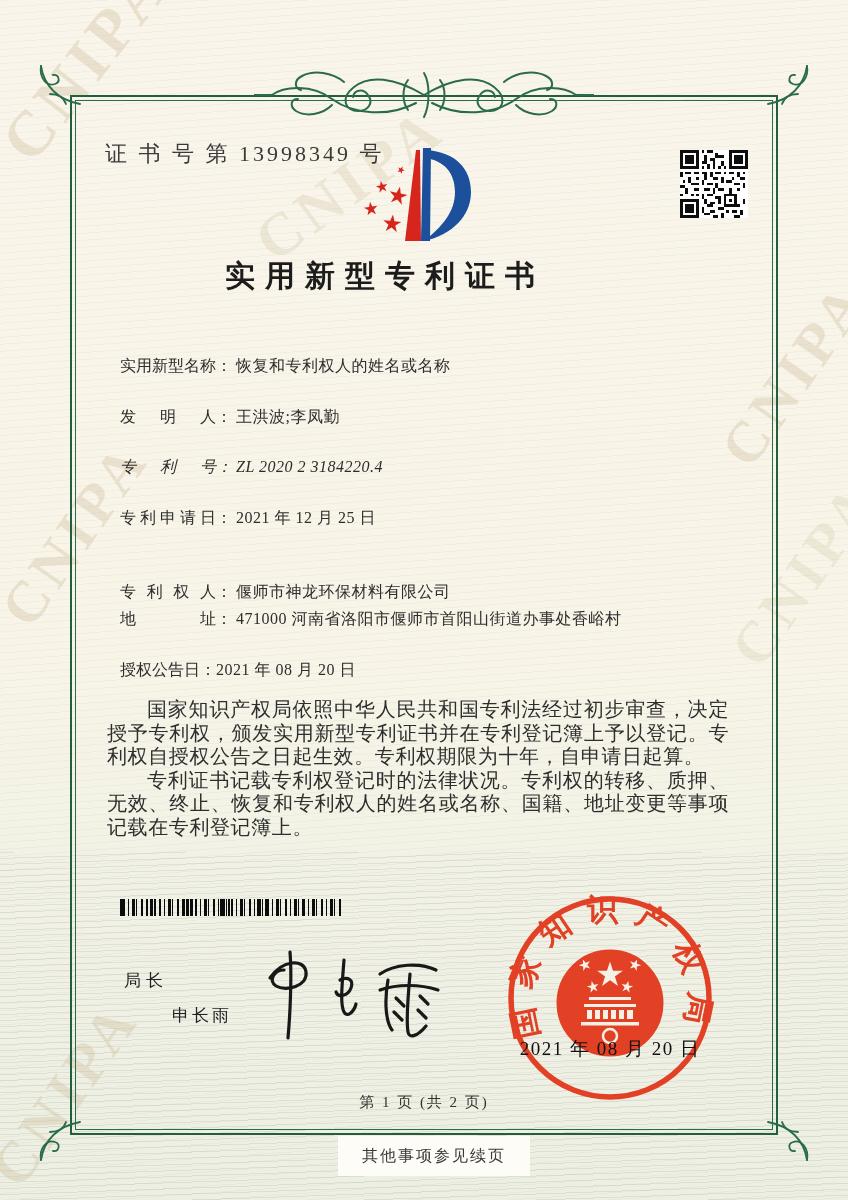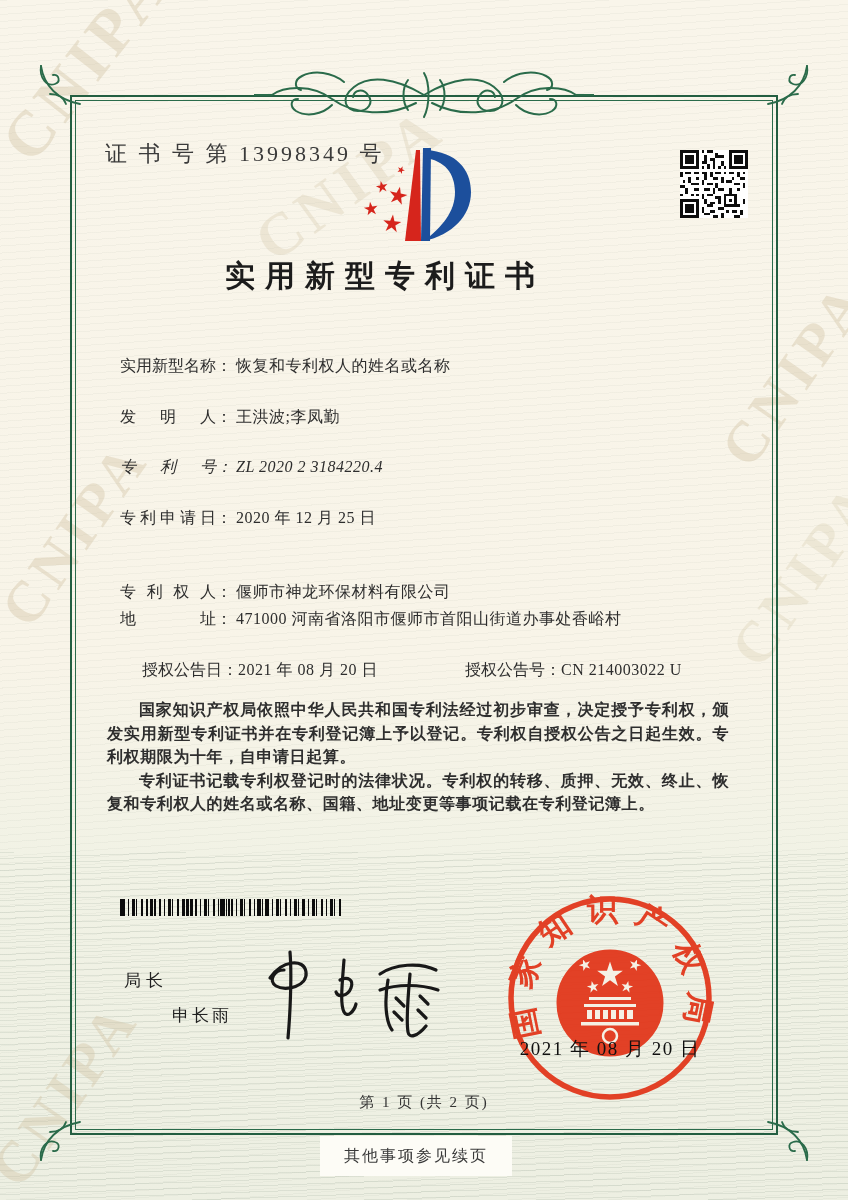--- a/index.html
+++ b/index.html
@@ -30,37 +30,37 @@
   .cert-no{position:absolute;left:105px;top:139px;font-size:22px;letter-spacing:3px;color:#3a3a3a;}
   .logo{position:absolute;left:360px;top:144px;width:118px;height:104px;}
   .qr{position:absolute;left:680px;top:150px;width:68px;height:68px;}
   .title{position:absolute;left:0;top:256px;width:770px;text-align:center;
          font-size:30px;font-weight:700;letter-spacing:10px;color:#1c1c1c;}
   .frow{position:absolute;left:120px;width:640px;font-size:16px;color:#2d2d2d;white-space:nowrap;}
   .f-label{display:inline-block;width:96px;text-align:justify;text-align-last:justify;-moz-text-align-last:justify;vertical-align:top;}
   .f-colon{display:inline-block;width:20px;}
   .f-value{letter-spacing:0.5px;}
   .grant2{position:absolute;left:323px;top:0;white-space:nowrap;}
-  .paras{position:absolute;left:107px;top:698px;width:622px;font-size:16px;line-height:23.5px;
-         color:#2e2e2e;letter-spacing:0.6px;text-align:justify;font-weight:bold;}
+  .paras{position:absolute;left:107px;top:698px;width:622px;font-size:20px;line-height:23.5px;
+         color:#2e2e2e;letter-spacing:0.6px;text-align:justify;}
   .paras p{margin:0;text-indent:2em;}
   .barcode{position:absolute;left:120px;top:899px;width:216px;height:17px;
      border-left:3px solid #0c0c0c;border-right:2px solid #0c0c0c;
      background:
        repeating-linear-gradient(90deg,#0c0c0c 0 2px,transparent 2px 5px,#0c0c0c 5px 6px,transparent 6px 9px,#0c0c0c 9px 12px,transparent 12px 13px,#0c0c0c 13px 14px,transparent 14px 18px),
        repeating-linear-gradient(90deg,transparent 0 23px,#0c0c0c 23px 25px,transparent 25px 31px,#0c0c0c 31px 33px,transparent 33px 37px);}
   .sig-title{position:absolute;left:124px;top:969px;font-size:17px;letter-spacing:5px;color:#222;}
   .sig-name{position:absolute;left:124px;top:1004px;font-size:17px;letter-spacing:3px;color:#222;margin-left:48px;}
   .sig-script{position:absolute;left:252px;top:946px;width:198px;height:98px;}
   .seal{position:absolute;left:505px;top:893px;width:210px;height:210px;z-index:6;opacity:0.93;}
   .seal-date{position:absolute;left:500px;top:1036px;width:220px;text-align:center;z-index:7;
      font-size:19px;letter-spacing:1.5px;color:#101010;font-weight:500;}
   .page-info{position:absolute;left:0;top:1093px;width:848px;text-align:center;font-size:15px;
      letter-spacing:2px;color:#333;}
-  .note-box{position:absolute;left:320px;top:1136px;width:192px;height:40px;z-index:6;
+  .note-box{position:absolute;left:338px;top:1136px;width:192px;height:40px;z-index:6;
      background:#fdfcf6;display:flex;align-items:center;justify-content:center;
      font-size:16px;letter-spacing:2px;color:#3a3a3a;}
 </style>
 </head>
 <body>
 
 <div class="page">
 
   <div class="waves-soft"></div>
   <div class="waves-strong"></div>
@@ -173,31 +173,30 @@
     <div class="frow" style="top:356px;">
       <span class="f-label">实用新型名称</span><span class="f-colon">：</span><span class="f-value">恢复和专利权人的姓名或名称</span>
     </div>
     <div class="frow" style="top:407px;">
       <span class="f-label">发明人</span><span class="f-colon">：</span><span class="f-value">王洪波;李凤勤</span>
     </div>
     <div class="frow" style="top:457px;font-style:italic;">
       <span class="f-label">专利号</span><span class="f-colon">：</span><span class="f-value">ZL 2020 2 3184220.4</span>
     </div>
     <div class="frow" style="top:508px;">
-      <span class="f-label">专利申请日</span><span class="f-colon">：</span><span class="f-value">2020 年 12 月 25 日</span>
+      <span class="f-label">专利申请日</span><span class="f-colon">：</span><span class="f-value">2021 年 12 月 25 日</span>
     </div>
     <div class="frow" style="top:582px;">
       <span class="f-label">专利权人</span><span class="f-colon">：</span><span class="f-value">偃师市神龙环保材料有限公司</span>
     </div>
     <div class="frow" style="top:609px;">
       <span class="f-label">地址</span><span class="f-colon">：</span><span class="f-value">471000 河南省洛阳市偃师市首阳山街道办事处香峪村</span>
     </div>
-    <div class="frow" style="top:660px;margin-left:22px;">
+    <div class="frow" style="top:660px;">
       <span><span>授权公告日</span><span>：</span><span class="f-value">2021 年 08 月 20 日</span></span>
-      <span class="grant2"><span>授权公告号</span><span>：</span><span class="f-value">CN 214003022 U</span></span>
     </div>
 
     <div class="paras">
       <p>国家知识产权局依照中华人民共和国专利法经过初步审查，决定授予专利权，颁发实用新型专利证书并在专利登记簿上予以登记。专利权自授权公告之日起生效。专利权期限为十年，自申请日起算。</p>
       <p>专利证书记载专利权登记时的法律状况。专利权的转移、质押、无效、终止、恢复和专利权人的姓名或名称、国籍、地址变更等事项记载在专利登记簿上。</p>
     </div>
 
     <div class="barcode"></div>
 
     <div class="sig-title">局长</div>

